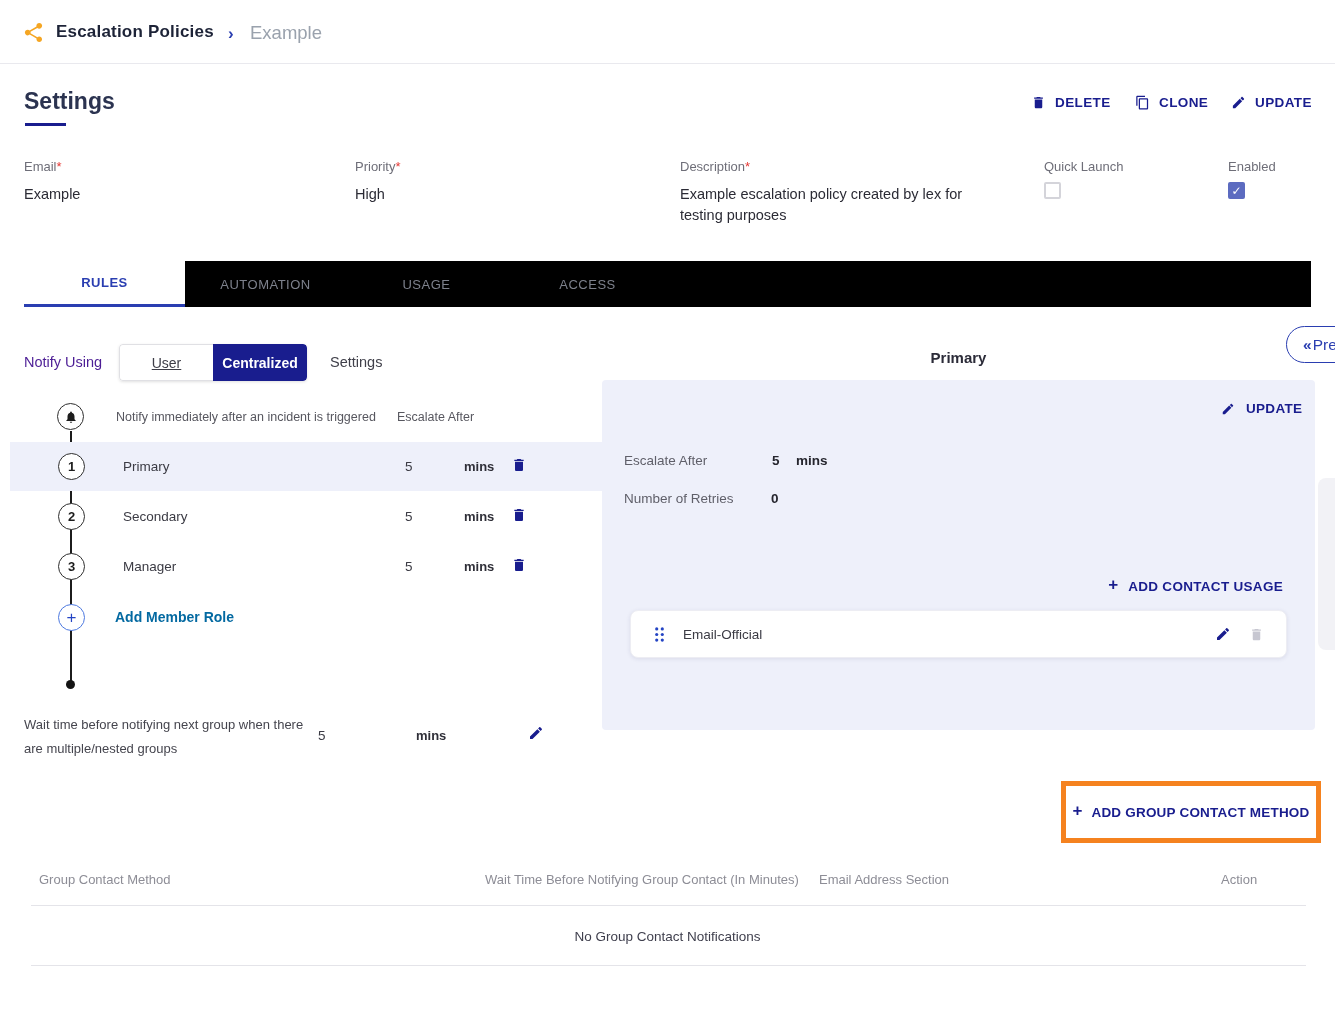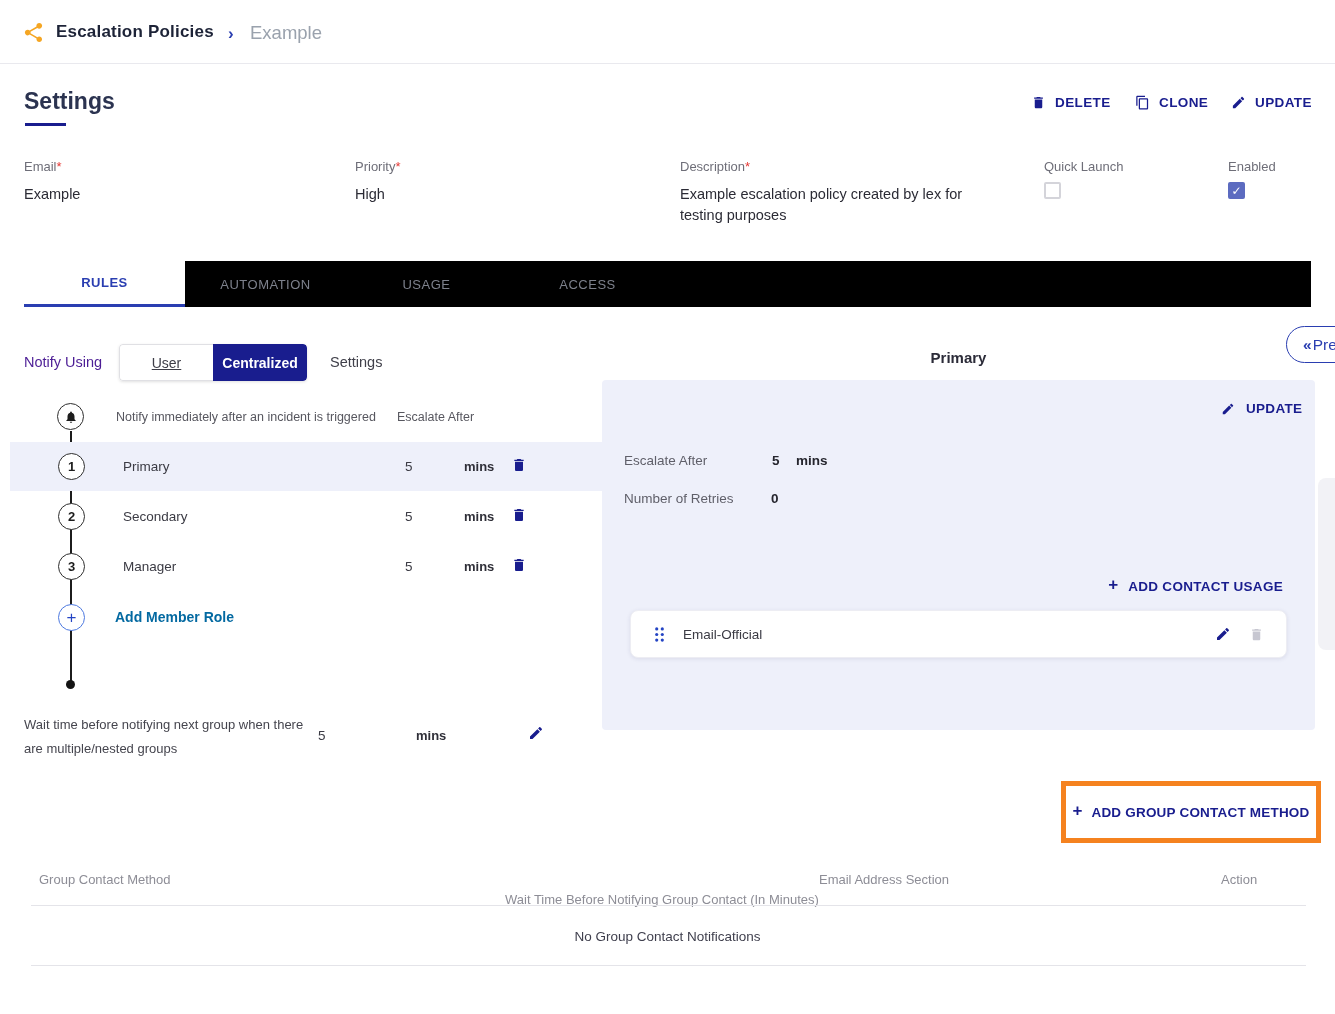--- a/index.html
+++ b/index.html
@@ -112,21 +112,21 @@
   .peek { left:1318px; top:478px; width:17px; height:172px; background:#f2f2f6; border-radius:8px 0 0 8px; cursor:pointer; }
 
   
   .orange-box { left:1061px; top:781px; width:260px; height:62px; border:5px solid #F5821F;
     background:#fff; display:flex; align-items:center; justify-content:center; }
   .agc-btn { display:flex; align-items:center; gap:9px; color:#191D8E; cursor:pointer; }
   .agc-btn .plus { font-size:17px; font-weight:bold; margin-top:-2px; }
   .agc-btn .lbl { font-size:13.5px; font-weight:bold; letter-spacing:.2px; }
 
   .th { top:872px; font-size:13px; color:#8d8d96; }
-  .th-1 { left:39px; } .th-2 { left:505px;margin-top:20px; } .th-3 { left:819px; } .th-4 { left:1221px; }
+  .th-1 { left:39px; } .th-2 { left:485px; } .th-3 { left:819px; } .th-4 { left:1221px; }
   .tbl-div1 { left:31px; top:905px; width:1275px; height:1px; background:#e4e4e9; }
   .empty-msg { left:0; top:929px; width:1335px; text-align:center; font-size:13.5px;
     font-weight:normal; color:#3f3f4d; }
   .tbl-div2 { left:31px; top:965px; width:1275px; height:1px; background:#e4e4e9; }
 </style>
 </head>
 <body>
 
 <div id="page">
 

